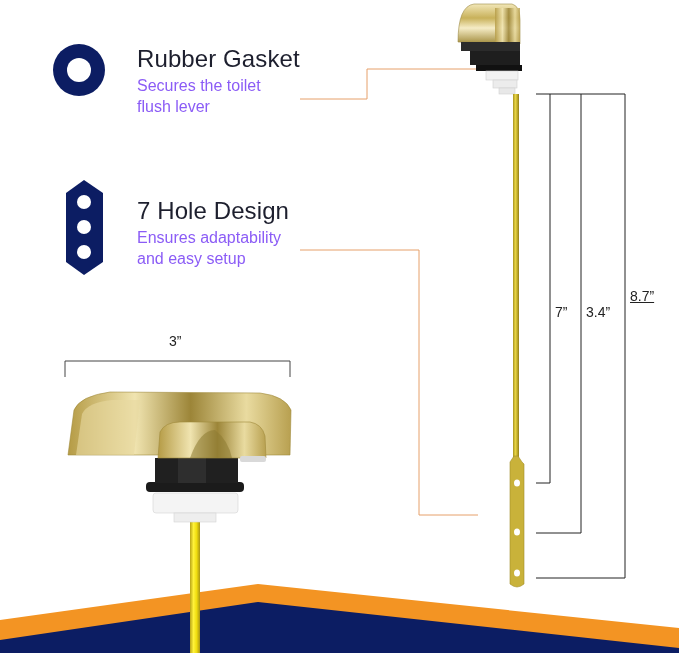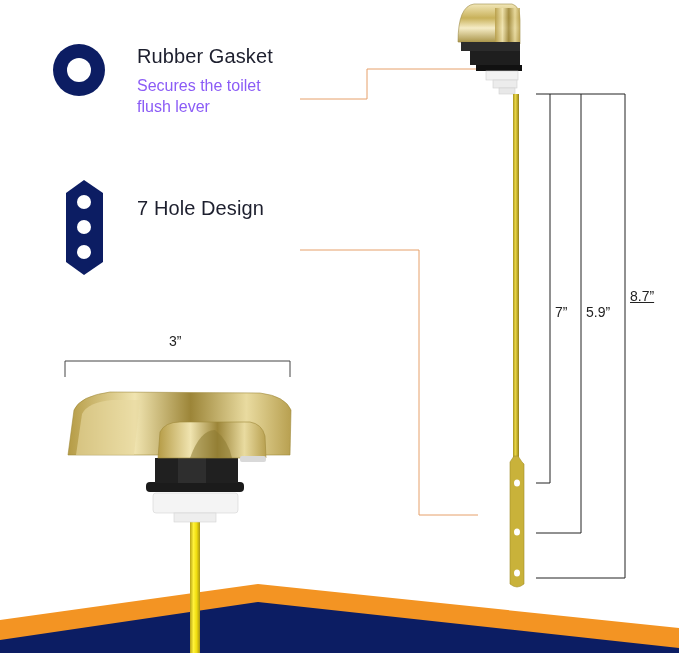--- a/index.html
+++ b/index.html
@@ -1,20 +1,20 @@
 <!DOCTYPE html>
 <html><head>
   <meta charset="utf-8">
   <style>
     * { box-sizing: border-box; margin: 0; padding: 0; }
     html, body { width: 679px; height: 653px; overflow: hidden; background: #ffffff; }
     body { position: relative; font-family: "Liberation Sans", "DejaVu Sans", sans-serif; }
     .stage { position: absolute; left: 0; top: 0; width: 679px; height: 653px; }
     svg.art { position: absolute; left: 0; top: 0; }
-    .feature-title { position: absolute; font-size: 20px; color: #1d1f2e; letter-spacing: 0.1px; white-space: nowrap; text-align: right; }
+    .feature-title { position: absolute; font-size: 24px; color: #1d1f2e; letter-spacing: 0.1px; white-space: nowrap; text-align: right; }
     .feature-desc { position: absolute; font-size: 16px; line-height: 21px; color: #8b5cf6; white-space: pre-line; }
     .dim-label { position: absolute; font-size: 14px; color: #222222; white-space: nowrap; }
   </style>
 </head>
 <body>
 
 <div class="stage">
 
   <svg class="art" width="679" height="653" viewBox="0 0 679 653">
     <defs>
@@ -118,19 +118,21 @@
 
       <rect x="240" y="456" width="26" height="6" rx="2" fill="#d9d9d9"></rect>
     </g>
   </svg>
 
   <div class="feature-title" style="left:137px; top:45px;">Rubber Gasket</div>
   <div class="feature-desc" style="left:137px; top:75px;">Secures the toilet
 flush lever</div>
 
   <div class="feature-title" style="left:137px; top:197px;">7 Hole Design</div>
+  <div class="feature-desc" style="left:137px; top:227px;">Ensures adaptability
+and easy setup</div>
 
   <div class="dim-label" style="left:169px; top:333px;">3”</div>
   <div class="dim-label" style="left:555px; top:304px;">7”</div>
-  <div class="dim-label" style="left:586px; top:304px;">5.9”</div>
+  <div class="dim-label" style="left:586px; top:304px;">3.4”</div>
   <div class="dim-label" style="left:630px; top:288px;text-decoration:underline;">8.7”</div>
 
 </div>
 
 </body></html>

